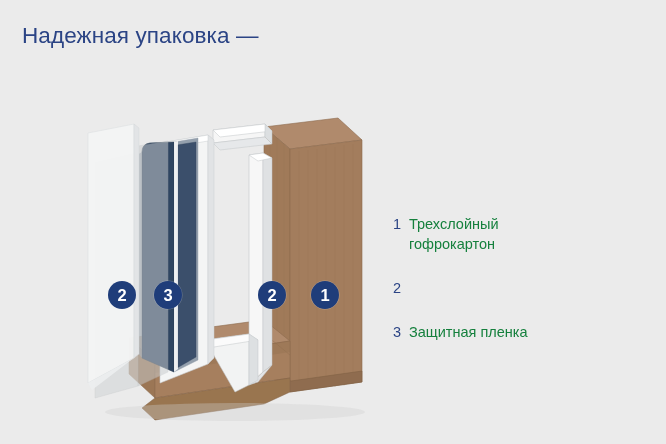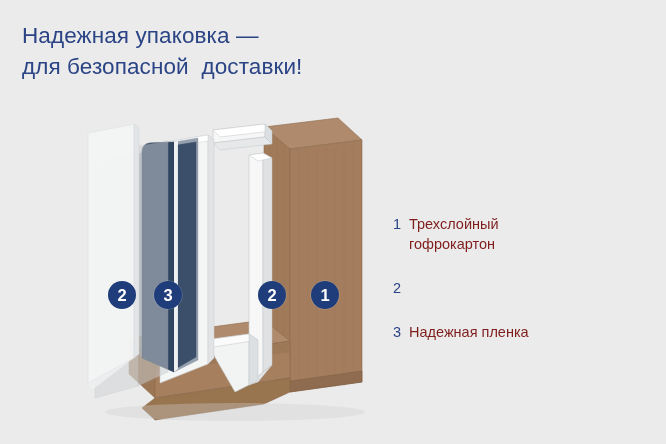--- a/index.html
+++ b/index.html
@@ -85,32 +85,31 @@
   .legend-num {
     width: 16px;
     flex: 0 0 16px;
     font-size: 14.5px;
     line-height: 20px;
     color: #2b4485;
   }
   .legend-text {
     font-size: 14.5px;
     line-height: 20px;
-    color: #7f1d1d;
+    color: #15803d;
     white-space: pre-line;
   }
 </style>
 </head>
 <body>
 
 <div id="page">
 
   <div id="title-block">
     <div class="title-line">Надежная упаковка —</div>
-    <div class="title-line">для безопасной  доставки!</div>
   </div>
 
   <div id="illustration">
     <svg width="420" height="444" viewBox="0 0 420 444" xmlns="http://www.w3.org/2000/svg">
 
       <polygon points="264,127 338,118 362,140 290,149" fill="#b08a6c" stroke="#8d6c4f" stroke-width="0.6"></polygon>
 
       <polygon points="264,127 290,149 290,392 264,372" fill="#a07a59" stroke="#8d6c4f" stroke-width="0.6"></polygon>
 
       <polygon points="290,149 362,140 362,382 290,392" fill="#a37d5d" stroke="#8d6c4f" stroke-width="0.6"></polygon>
@@ -196,18 +195,18 @@
       <div class="legend-text">Трехслойный
 гофрокартон</div>
     </div>
 
     <div class="legend-item">
       <div class="legend-num">2</div>
     </div>
 
     <div class="legend-item">
       <div class="legend-num">3</div>
-      <div class="legend-text">Надежная пленка</div>
+      <div class="legend-text">Защитная пленка</div>
     </div>
 
   </div>
 
 </div>
 
 </body></html>

